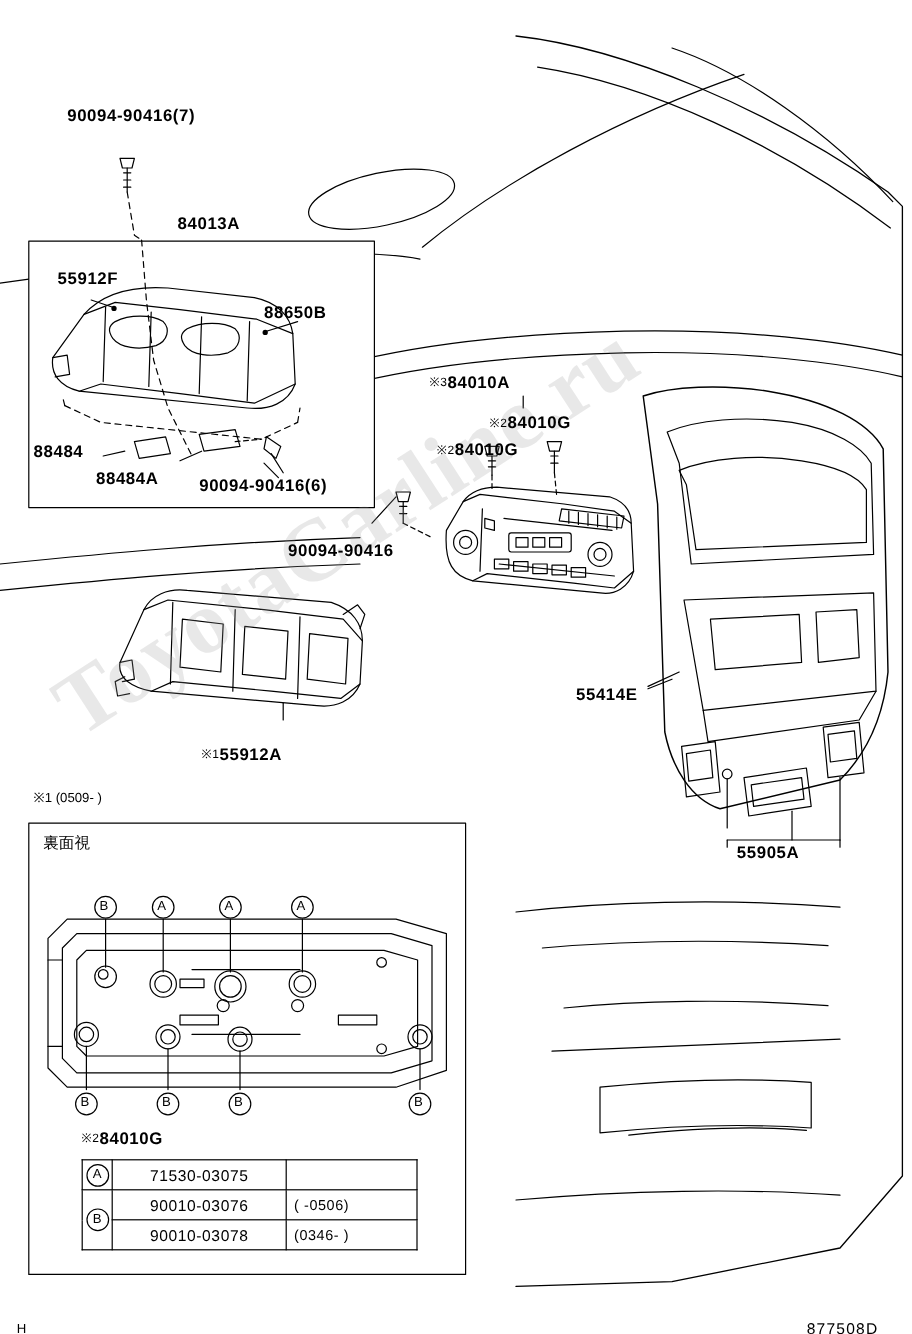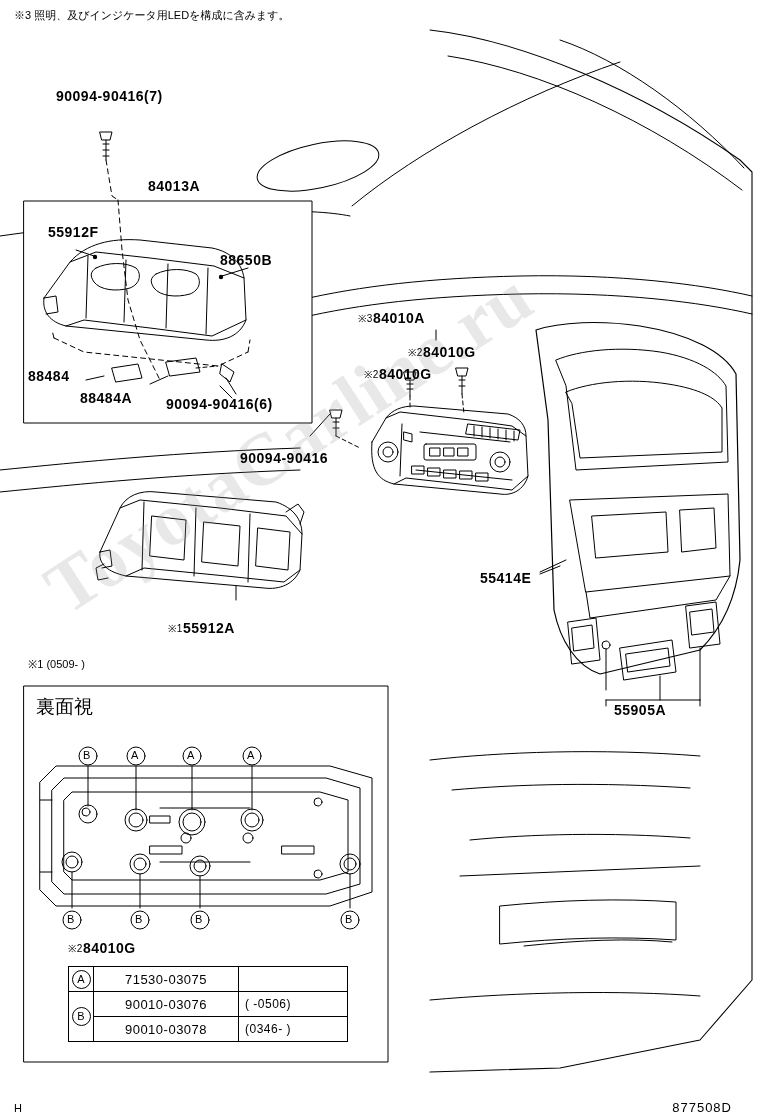--- a/index.html
+++ b/index.html
@@ -345,21 +345,20 @@
       <path d="M606 700 L 606 706 M700 700 L 700 706"></path>
 
       <path d="M236 600 L 236 586"></path>
     </g>
   </svg>
 
   <div id="watermark">
     <span>ToyotaCarline.ru</span>
   </div>
 
-  <div class="lbl jp" style="left:14px; top:8px;">※3 照明、及びインジケータ用LEDを構成に含みます。</div>
 
   <div class="lbl" style="left:56px; top:88px;">90094-90416(7)</div>
   <div class="lbl" style="left:148px; top:178px;">84013A</div>
   <div class="lbl" style="left:48px; top:224px;">55912F</div>
   <div class="lbl" style="left:220px; top:252px;">88650B</div>
   <div class="lbl" style="left:28px; top:368px;">88484</div>
   <div class="lbl" style="left:80px; top:390px;">88484A</div>
   <div class="lbl" style="left:166px; top:396px;">90094-90416(6)</div>
   <div class="lbl" style="left:240px; top:450px;">90094-90416</div>
 
@@ -374,21 +373,21 @@
   </div>
 
   <div class="lbl" style="left:168px; top:620px;">
     <span class="note-prefix">※1</span><span>55912A</span>
   </div>
   <div class="lbl small" style="left:28px; top:640px;">※1  (0509-     )</div>
 
   <div class="lbl" style="left:480px; top:570px;">55414E</div>
   <div class="lbl" style="left:614px; top:702px;">55905A</div>
 
-  <div class="lbl jp" style="left:36px; top:694px; font-size:19px;">裏面視</div>
+  <div class="lbl jp" style="left:36px; top:694px; font-size:13px;">裏面視</div>
 
   <div class="lbl mark" style="left:83px; top:749px; font-weight:normal; font-size:11px;">B</div>
   <div class="lbl mark" style="left:131px; top:749px; font-weight:normal; font-size:11px;">A</div>
   <div class="lbl mark" style="left:187px; top:749px; font-weight:normal; font-size:11px;">A</div>
   <div class="lbl mark" style="left:247px; top:749px; font-weight:normal; font-size:11px;">A</div>
 
   <div class="lbl mark" style="left:67px; top:913px; font-weight:normal; font-size:11px;">B</div>
   <div class="lbl mark" style="left:135px; top:913px; font-weight:normal; font-size:11px;">B</div>
   <div class="lbl mark" style="left:195px; top:913px; font-weight:normal; font-size:11px;">B</div>
   <div class="lbl mark" style="left:345px; top:913px; font-weight:normal; font-size:11px;">B</div>

